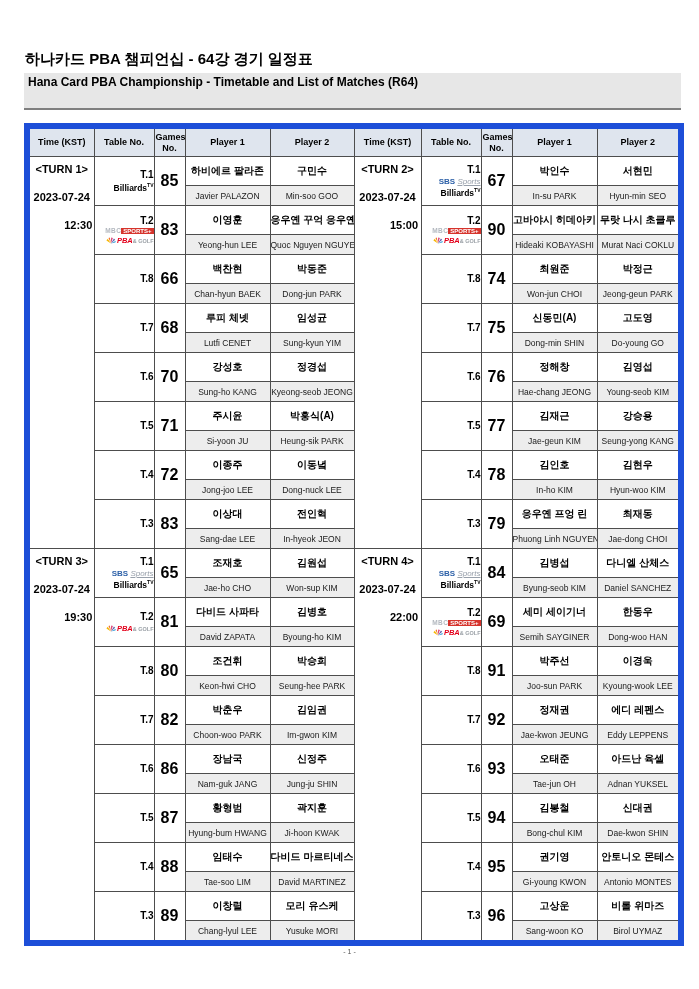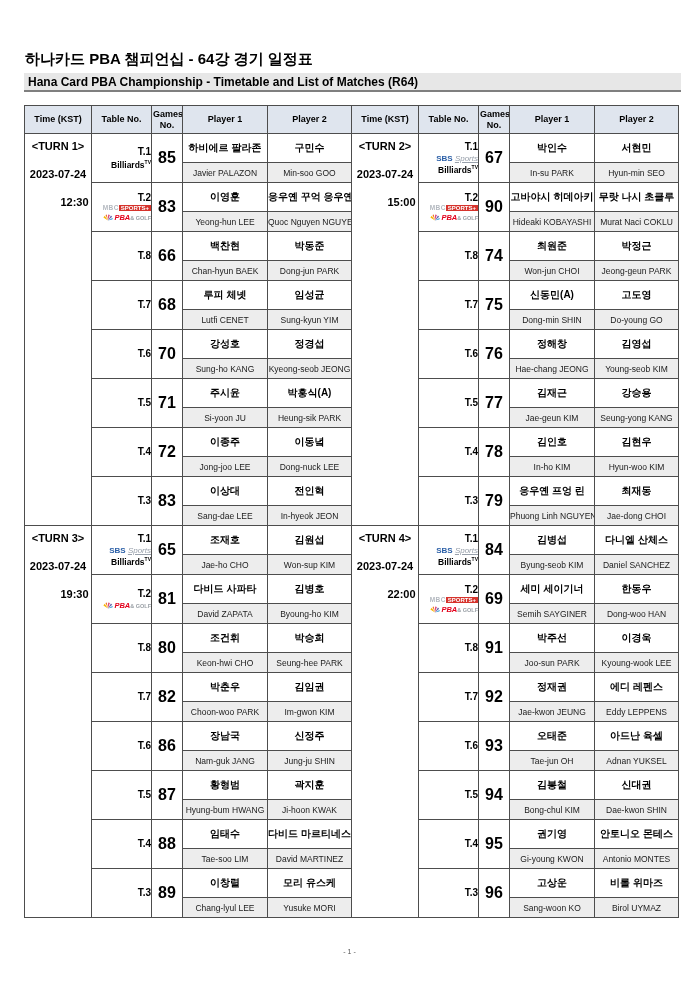--- a/index.html
+++ b/index.html
@@ -4,25 +4,25 @@
 <style>
   html,body{margin:0;padding:0;}
   body{
     width:699px;height:989px;background:#ffffff;position:relative;
     font-family:"Liberation Sans","DejaVu Sans",sans-serif;color:#000;
   }
   .page{padding:50px 20px 0 24px;border-radius:16px;}
   .doc-title{font-size:15px;font-weight:bold;margin:0 0 4px 1px;letter-spacing:0;}
   .doc-subtitle{
     width:649px;background:#e7e7e7;font-weight:bold;font-size:12px;
-    padding:2px 4px 1px 4px;border-bottom:2px solid #7f7f7f;margin:0 0 13px 0;
+    padding:2px 4px 19px 4px;border-bottom:2px solid #7f7f7f;margin:0 0 13px 0;
   }
   table.sched{
     border-collapse:collapse;table-layout:fixed;width:655px;
-    border:1px solid #1d4ed8;
+    border:6px solid #1d4ed8;
   }
   .sched th,.sched td{border:1px solid #4d4d4d;padding:0;overflow:hidden;}
   .sched thead th{
     background:var(--header-bg,#dfe5ee);font-size:9px;font-weight:bold;
     height:27px;vertical-align:middle;text-align:center;line-height:1.15;padding:0 1px;
   }
   td.kr{height:28px;font-weight:bold;font-size:10px;text-align:center;vertical-align:middle;white-space:nowrap;}
   td.en{height:19px;background:#ededed;font-size:8.5px;text-align:center;vertical-align:middle;color:#1a1a1a;white-space:nowrap;}
   td.games{font-weight:bold;font-size:16px;text-align:center;vertical-align:middle;}
   td.tablecell{text-align:right;vertical-align:middle;}

